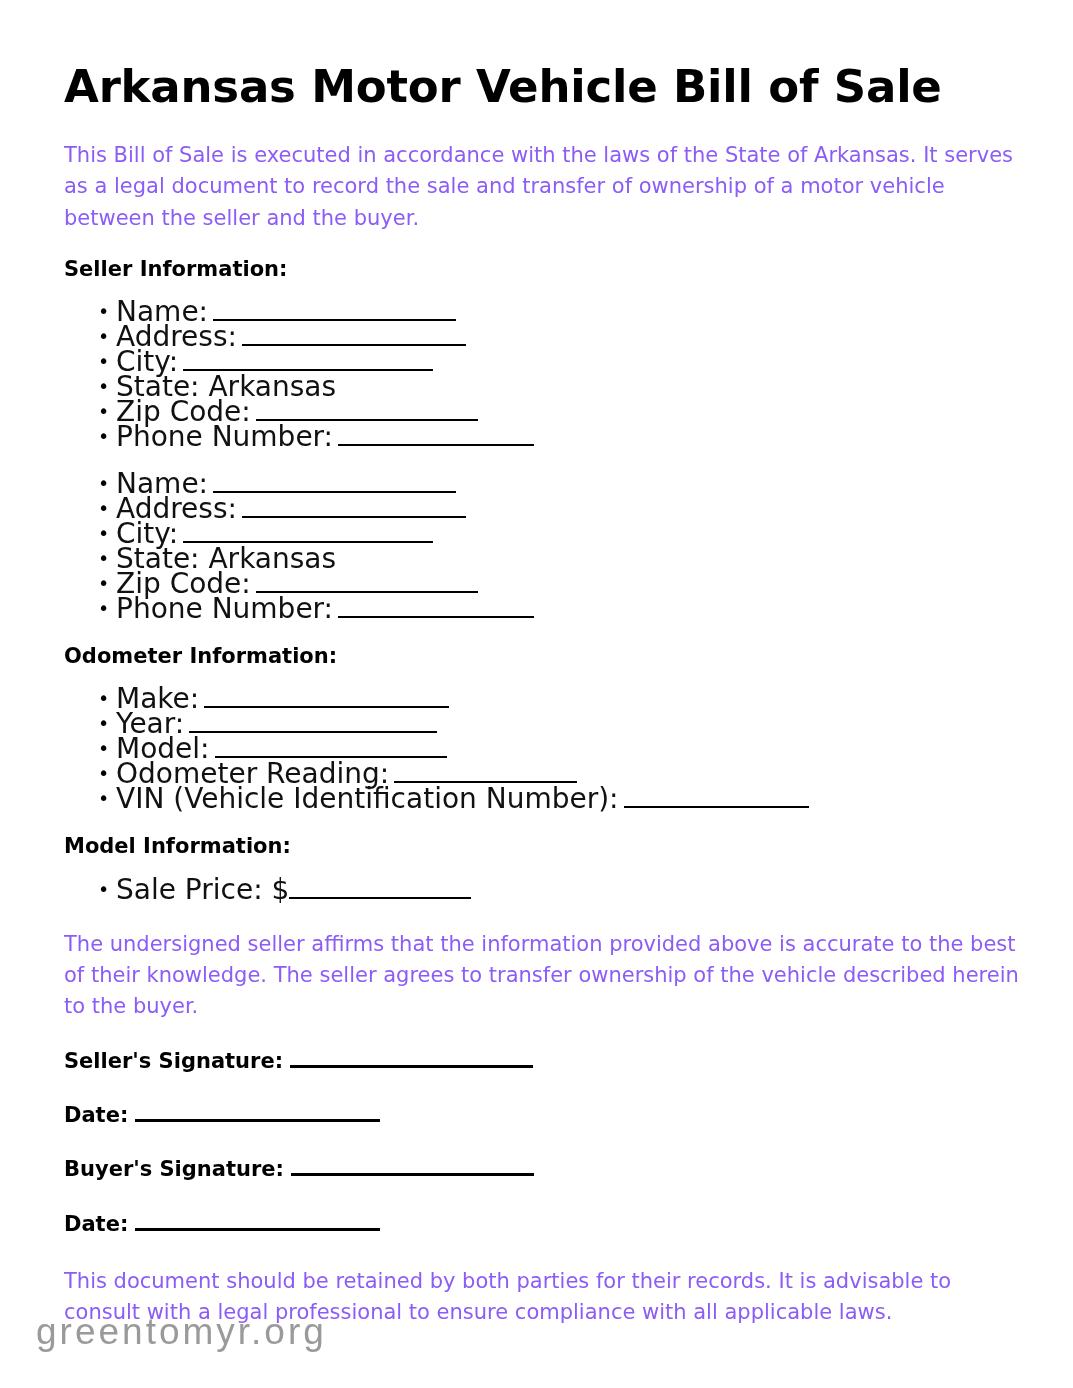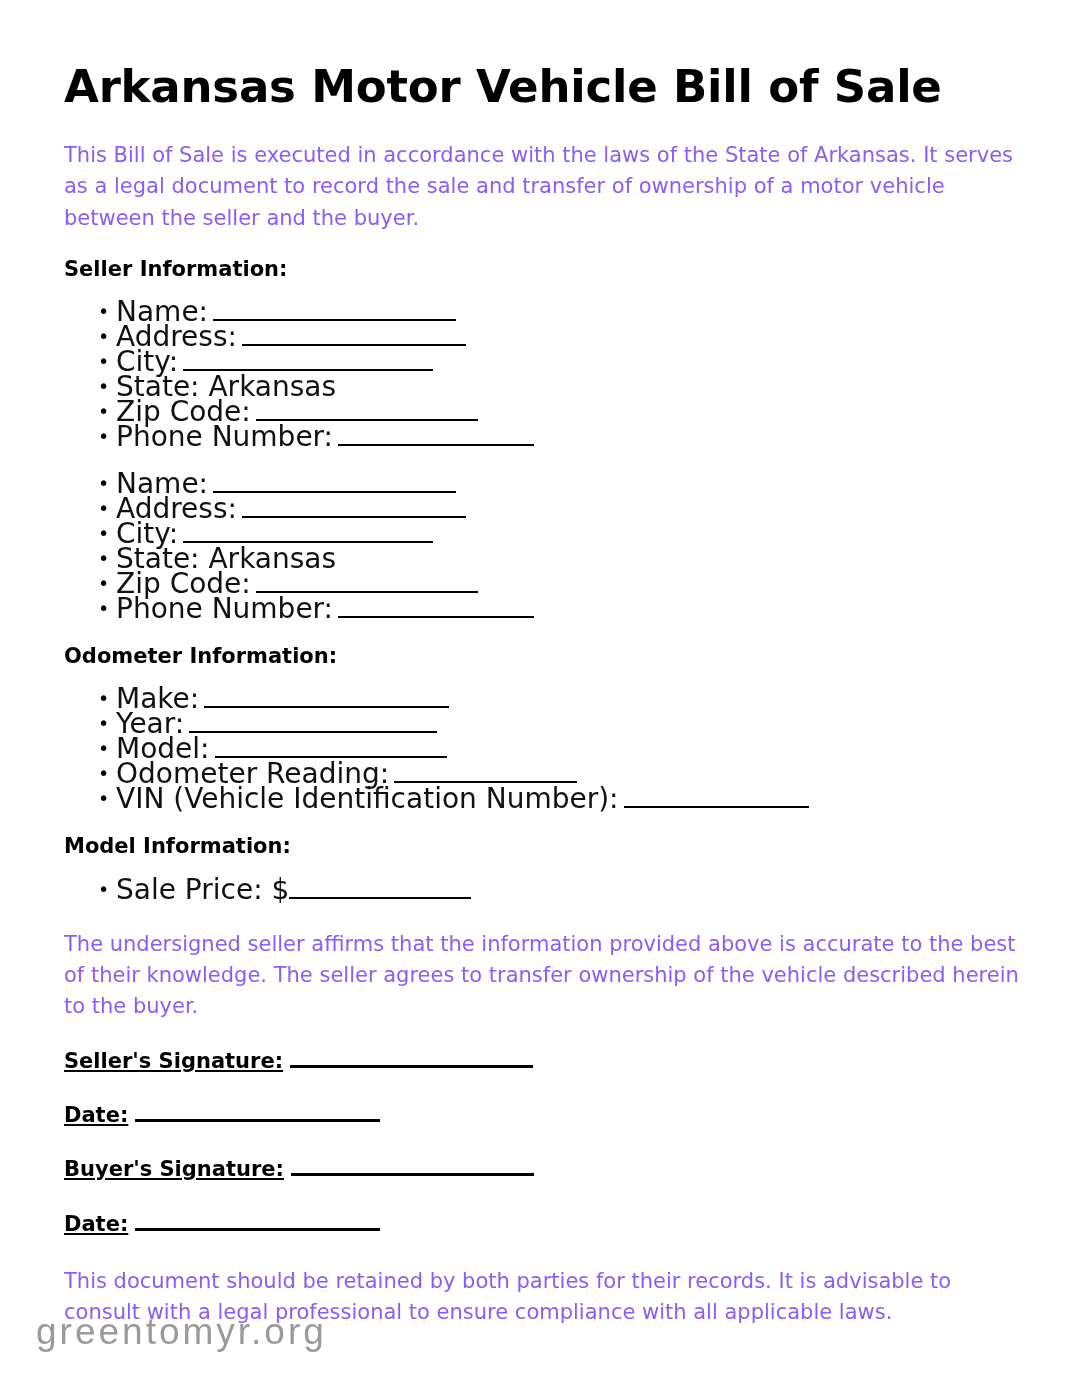--- a/index.html
+++ b/index.html
@@ -104,21 +104,20 @@
 
   
   .sig-block { margin: 0; }
   .sig-line {
     font-size: 21px;
     font-weight: bold;
     line-height: 1.3;
     color: #000;
     margin: 0 0 27px 0;
     white-space: nowrap;
-    text-decoration: underline;
   }
   .sig-line .blank {
     border-bottom: 3px solid #000;
     height: 14px;
     margin-left: 7px;
   }
 
   
   .watermark {
     position: absolute;

